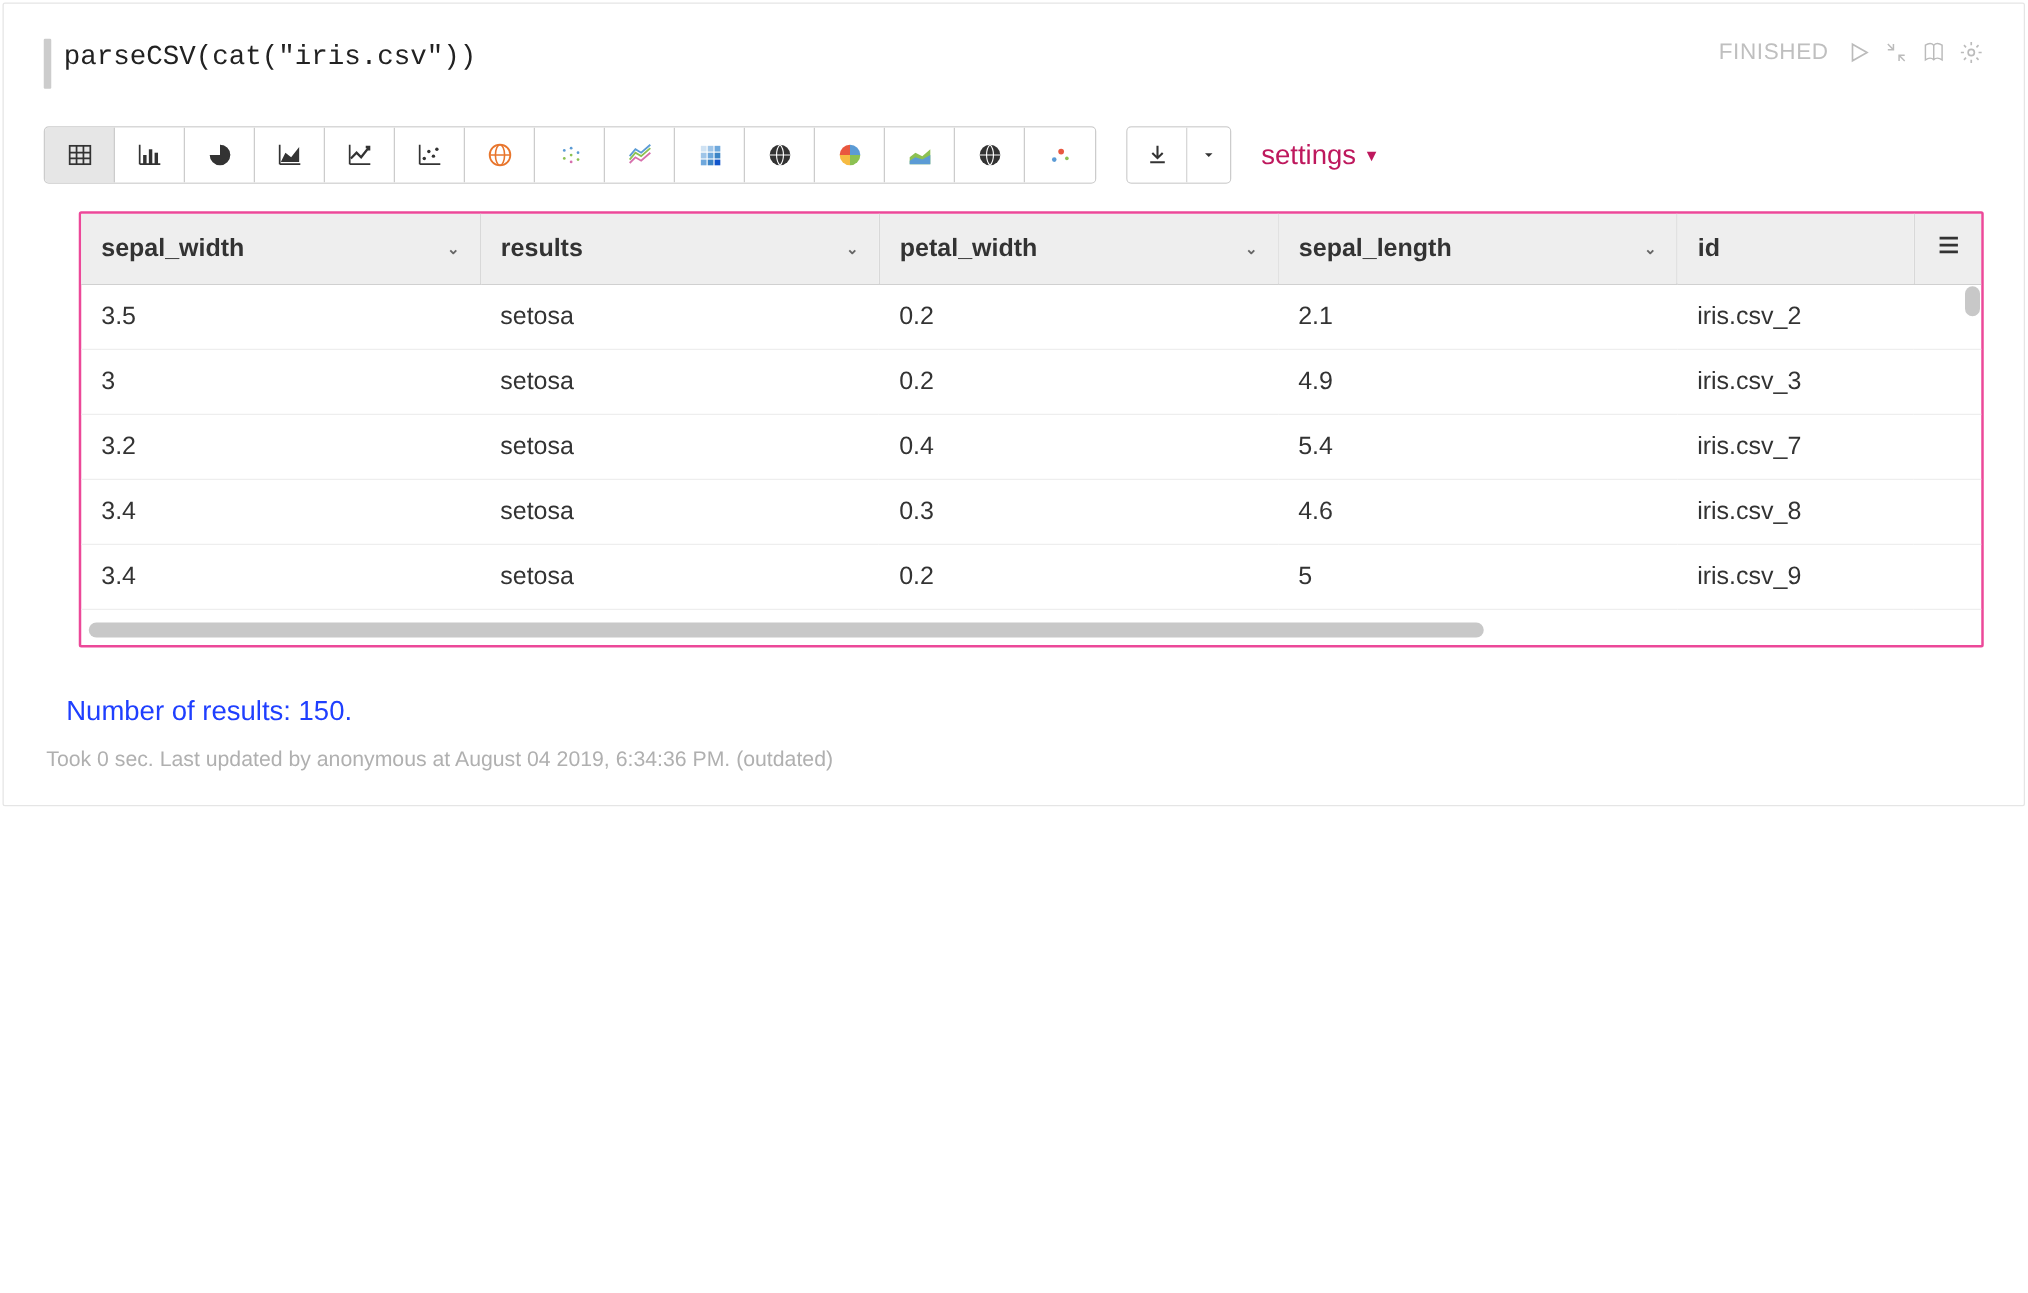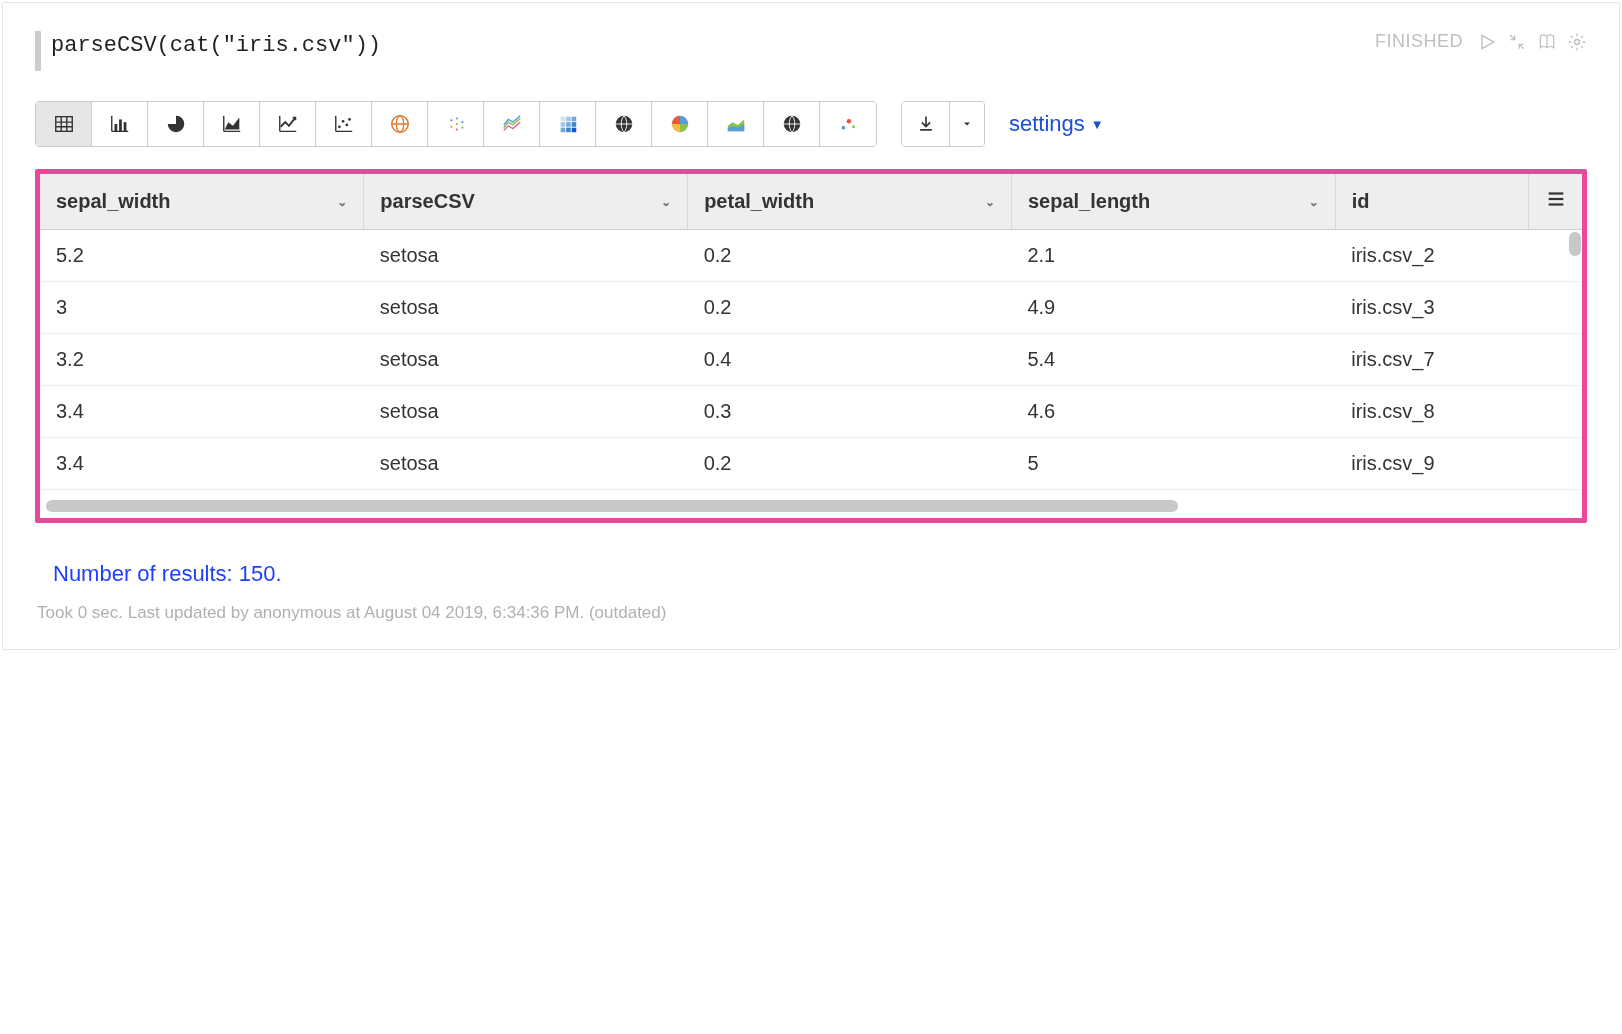--- a/index.html
+++ b/index.html
@@ -81,34 +81,35 @@
   }
   .dl-btn {
     width: 48px; height: 44px;
     display: flex; align-items: center; justify-content: center;
     border-right: 1px solid #ccc;
     background: #fff; cursor: pointer;
   }
   .dl-caret { width: 34px; height: 44px; display:flex; align-items:center; justify-content:center; background:#fff; cursor:pointer;}
 
   .settings-link {
-    color: #1d4ed8;
+    color: #be185d;
     font-size: 22px;
     cursor: pointer;
     display: flex;
     align-items: center;
     gap: 6px;
   }
   .settings-link .caret { font-size: 13px; }
 
   .table-wrap {
-    border: 5px solid #ec4899;
+    border: 2px solid #ec4899;
     position: relative;
     border-radius: 2px;
     margin-bottom: 12px;
+    margin-left: 28px;
   }
   .data-table {
     width: 100%;
     border-collapse: collapse;
     table-layout: fixed;
     font-size: 20px;
   }
   .data-table thead th {
     background: #eeeeee;
     font-weight: 700;
@@ -347,21 +348,21 @@
       <thead>
         <tr>
           <th>
               <div class="th-inner">
                 <span>sepal_width</span>
                 <span class="th-sort">⌄</span>
               </div>
             </th>
           <th>
               <div class="th-inner">
-                <span>parseCSV</span>
+                <span>results</span>
                 <span class="th-sort">⌄</span>
               </div>
             </th>
           <th>
               <div class="th-inner">
                 <span>petal_width</span>
                 <span class="th-sort">⌄</span>
               </div>
             </th>
           <th>
@@ -379,21 +380,21 @@
             <svg viewBox="0 0 24 24" width="22" height="22">
                 <line x1="4" y1="6" x2="20" y2="6" stroke="#333" stroke-width="2.4"></line>
                 <line x1="4" y1="12" x2="20" y2="12" stroke="#333" stroke-width="2.4"></line>
                 <line x1="4" y1="18" x2="20" y2="18" stroke="#333" stroke-width="2.4"></line>
               </svg>
           </th>
         </tr>
       </thead>
       <tbody id="tbody">
           <tr>
-            <td>5.2</td>
+            <td>3.5</td>
             <td>setosa</td>
             <td>0.2</td>
             <td>2.1</td>
             <td colspan="2">iris.csv_2</td>
           </tr>
           <tr>
             <td>3</td>
             <td>setosa</td>
             <td>0.2</td>
             <td>4.9</td>

